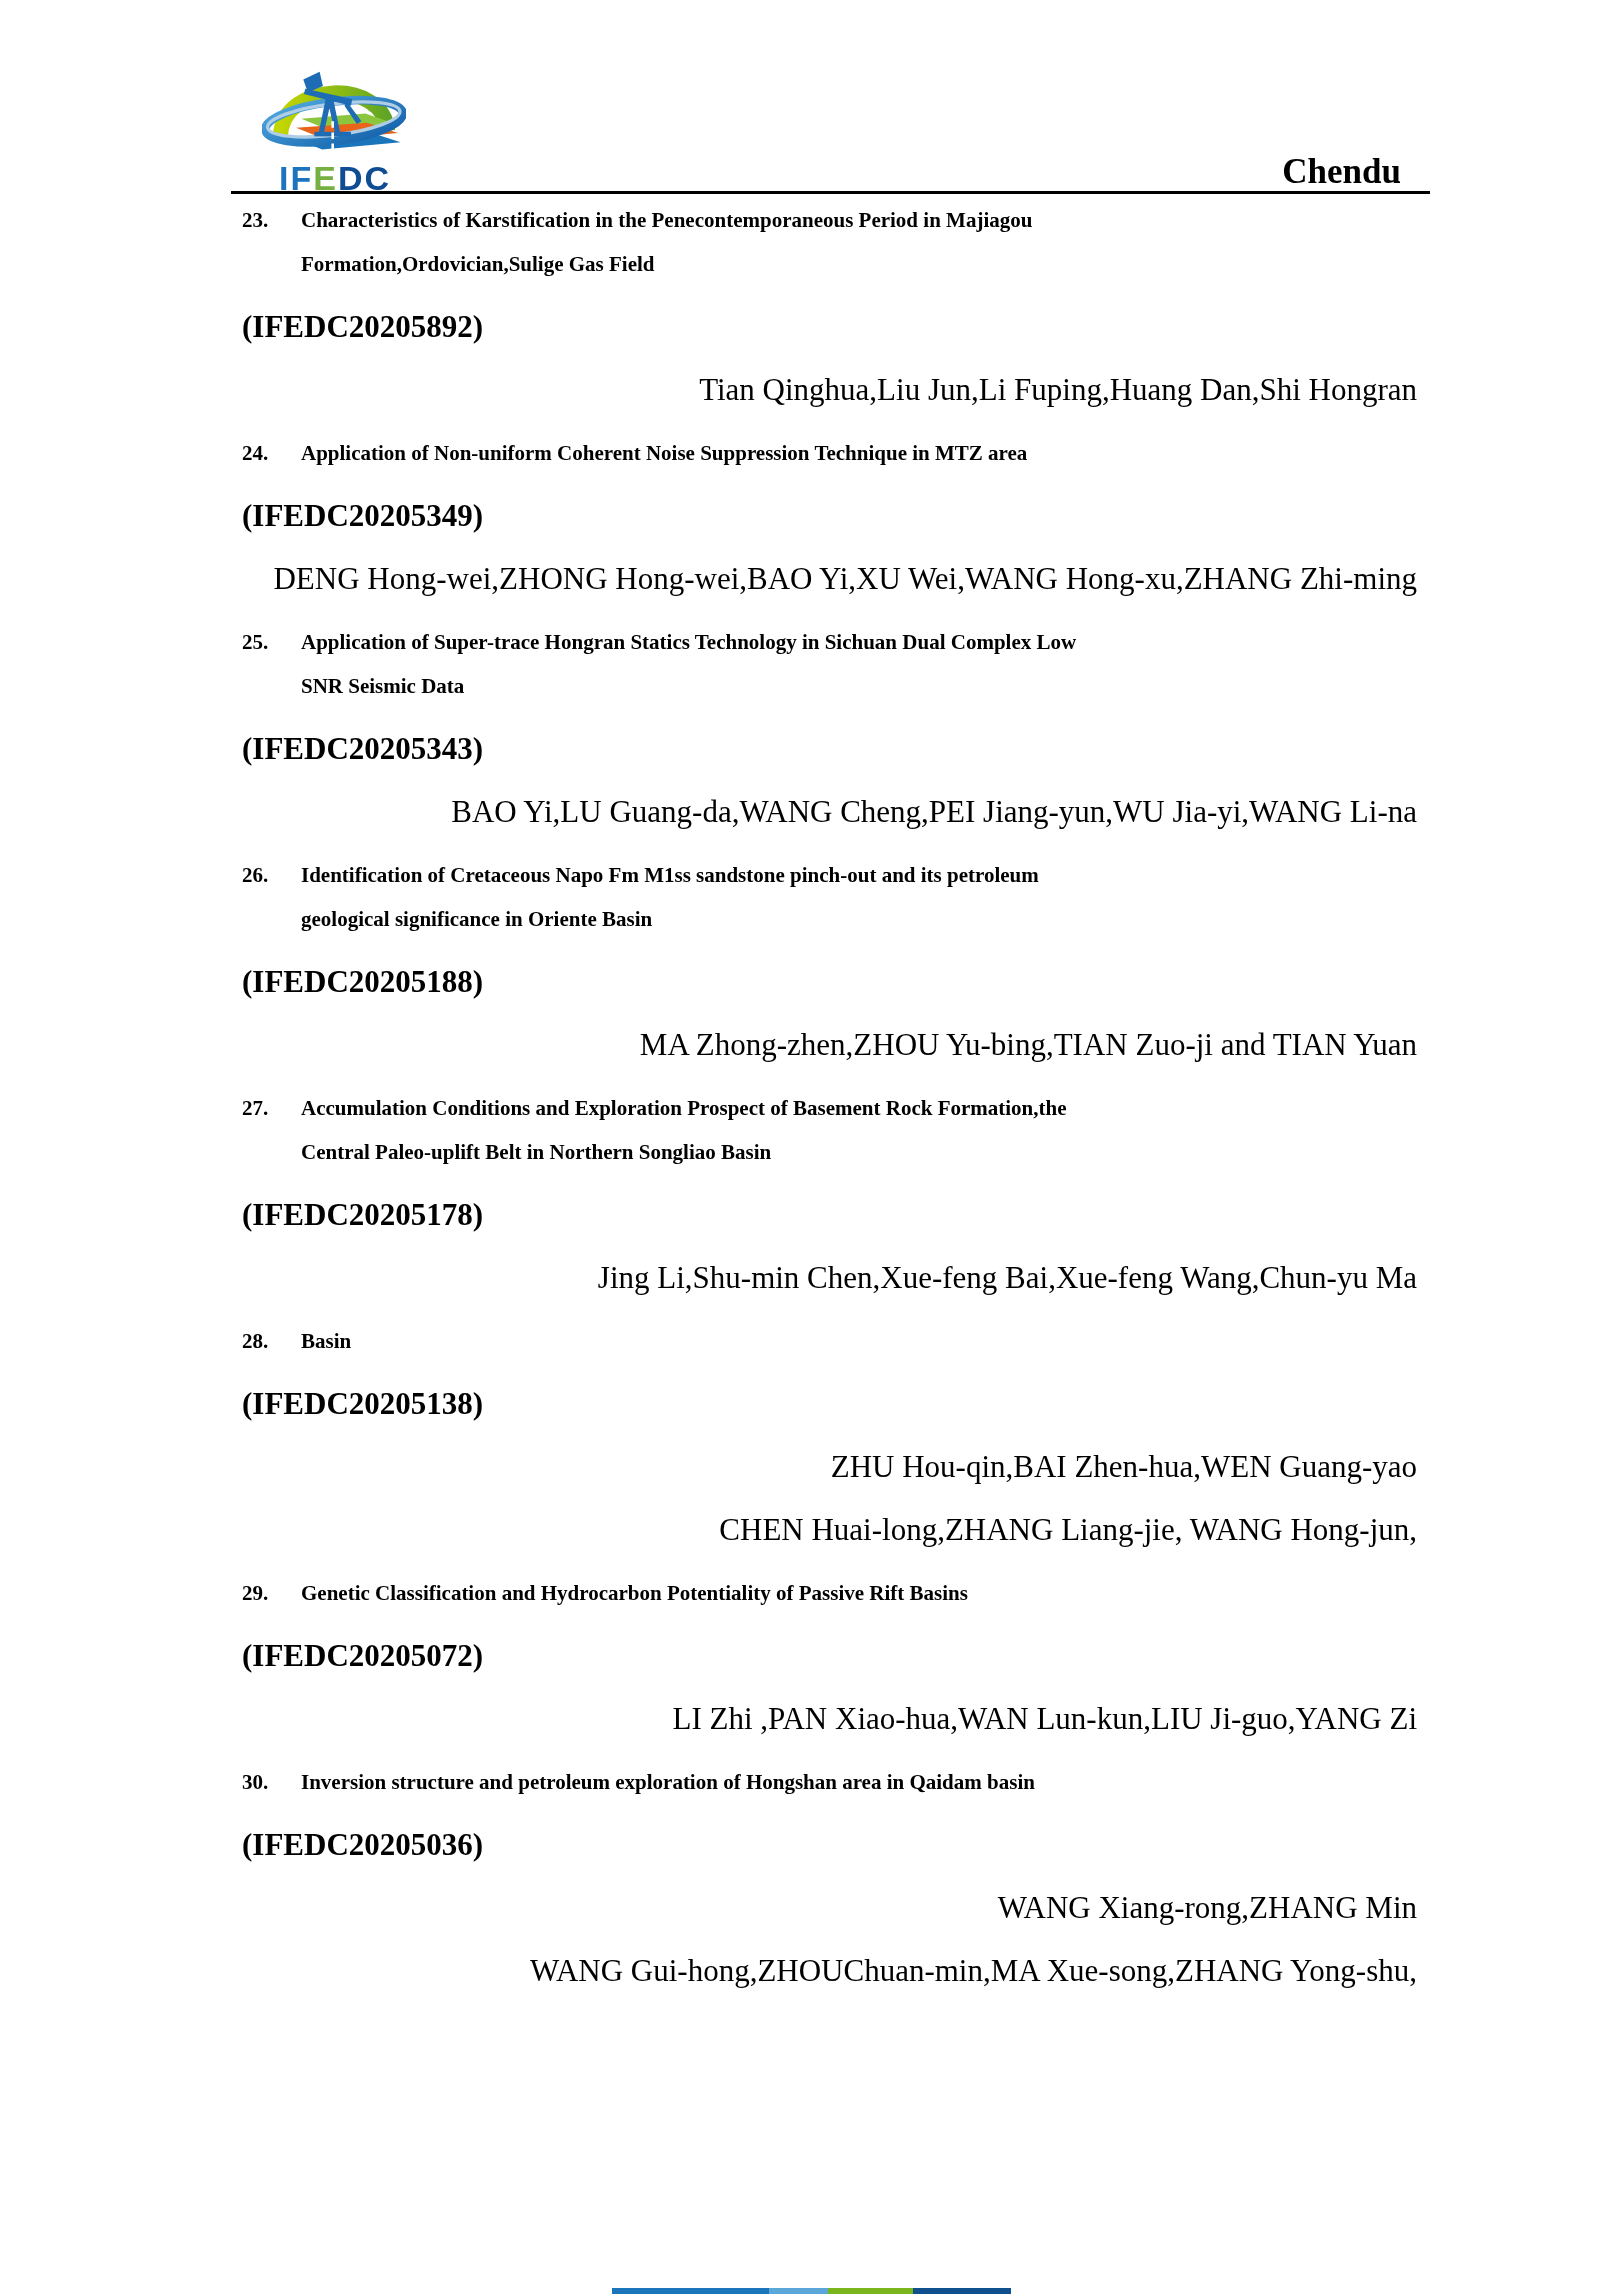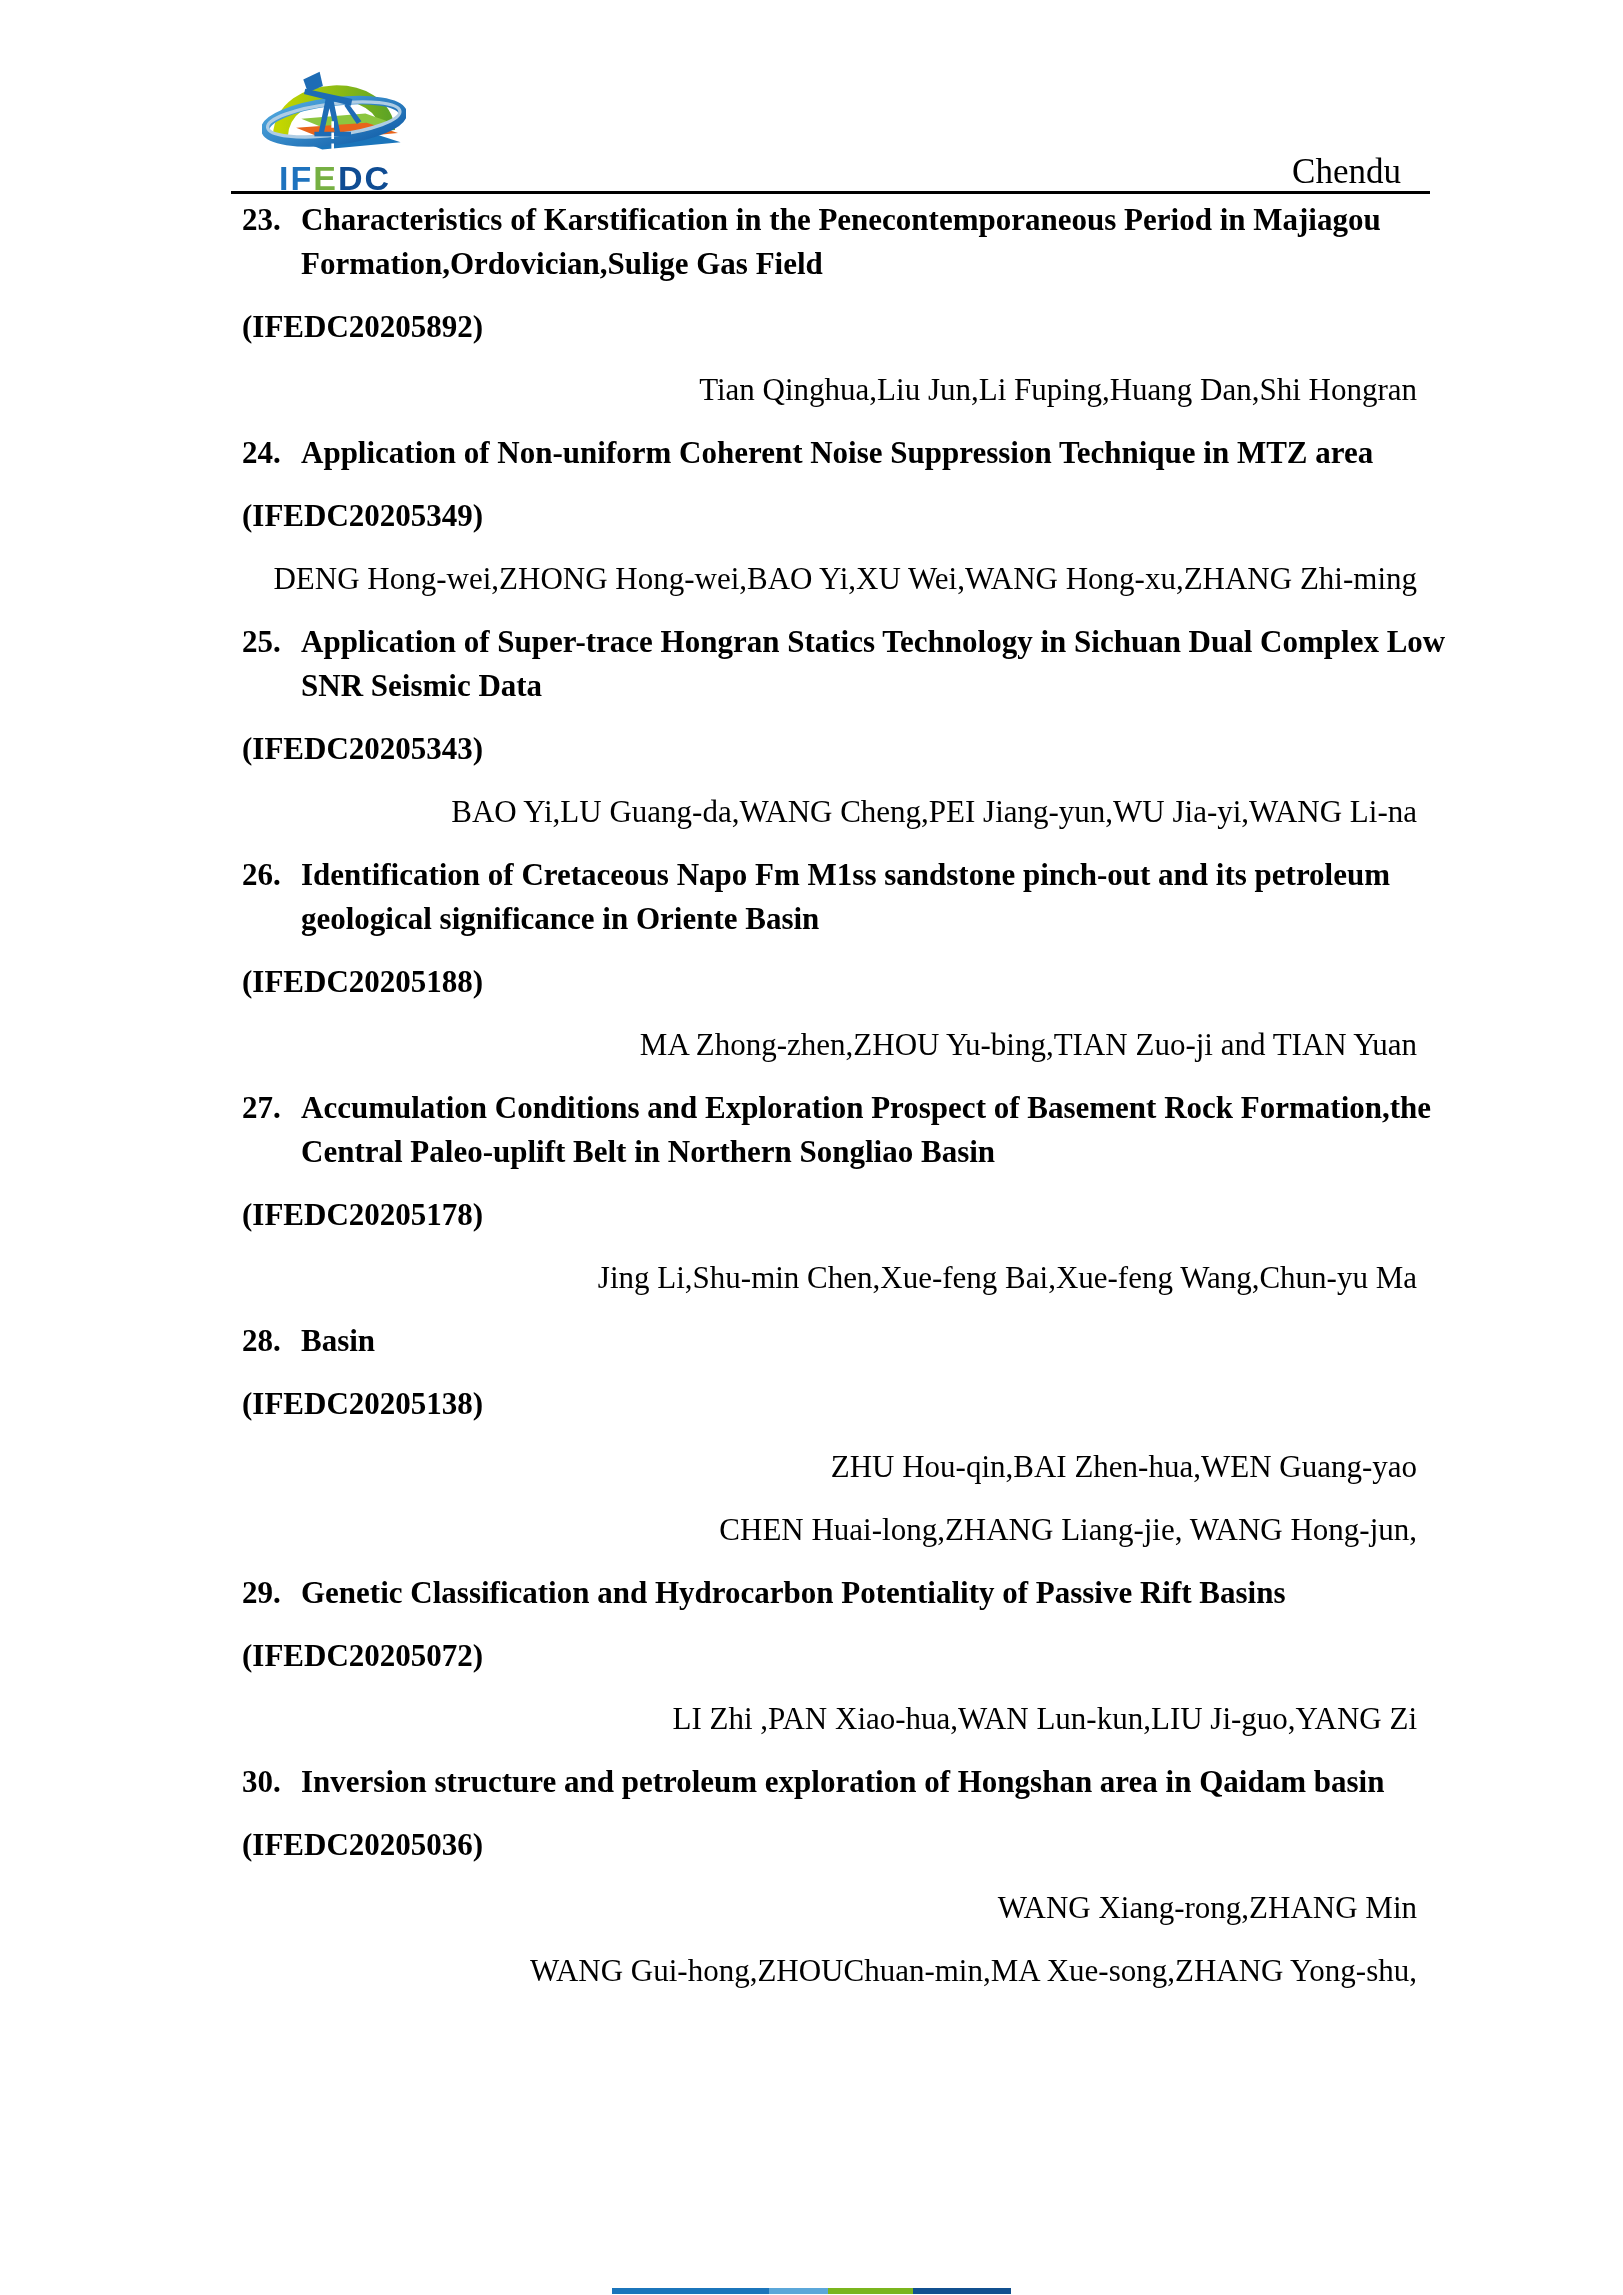--- a/index.html
+++ b/index.html
@@ -13,32 +13,32 @@
   }
   
   .logo-svg{position:absolute;left:262px;top:56px;width:144px;height:98px;}
   .wordmark{
     position:absolute;left:279px;top:161px;width:144px;
     font-family:"Liberation Sans", sans-serif;
     font-weight:bold;font-size:34px;line-height:34px;letter-spacing:2px;
   }
   .location{
     position:absolute;right:209px;top:154px;
-    font-size:35px;line-height:35px;font-weight:normal;
+    font-size:35px;line-height:35px;font-weight:bold;
   }
   .header-rule{
     position:absolute;left:231px;top:191px;width:1199px;height:3.3px;background:#000;
   }
   
   .main{
     position:absolute;left:242px;top:198px;width:1175px;
   }
   .p-title{
     position:relative;padding-left:59px;
-    font-weight:bold;font-size:31px;line-height:44px;
+    font-weight:bold;font-size:21px;line-height:44px;
     margin:0 0 19px 0;
   }
   .p-title .num{position:absolute;left:0;top:0;}
   .t-line{white-space:nowrap;}
   .p-id{
     font-weight:bold;font-size:31px;line-height:44px;margin:0 0 19px 0;white-space:nowrap;
   }
   .p-authors{
     text-align:right;font-size:31px;line-height:44px;margin:0 0 19px 0;white-space:nowrap;
   }

